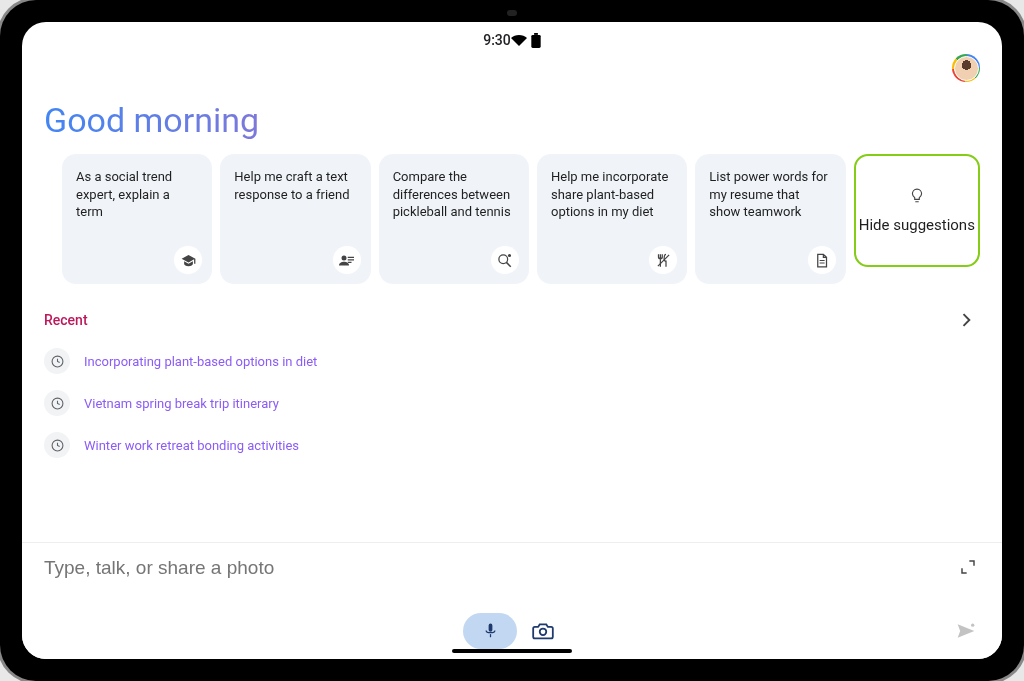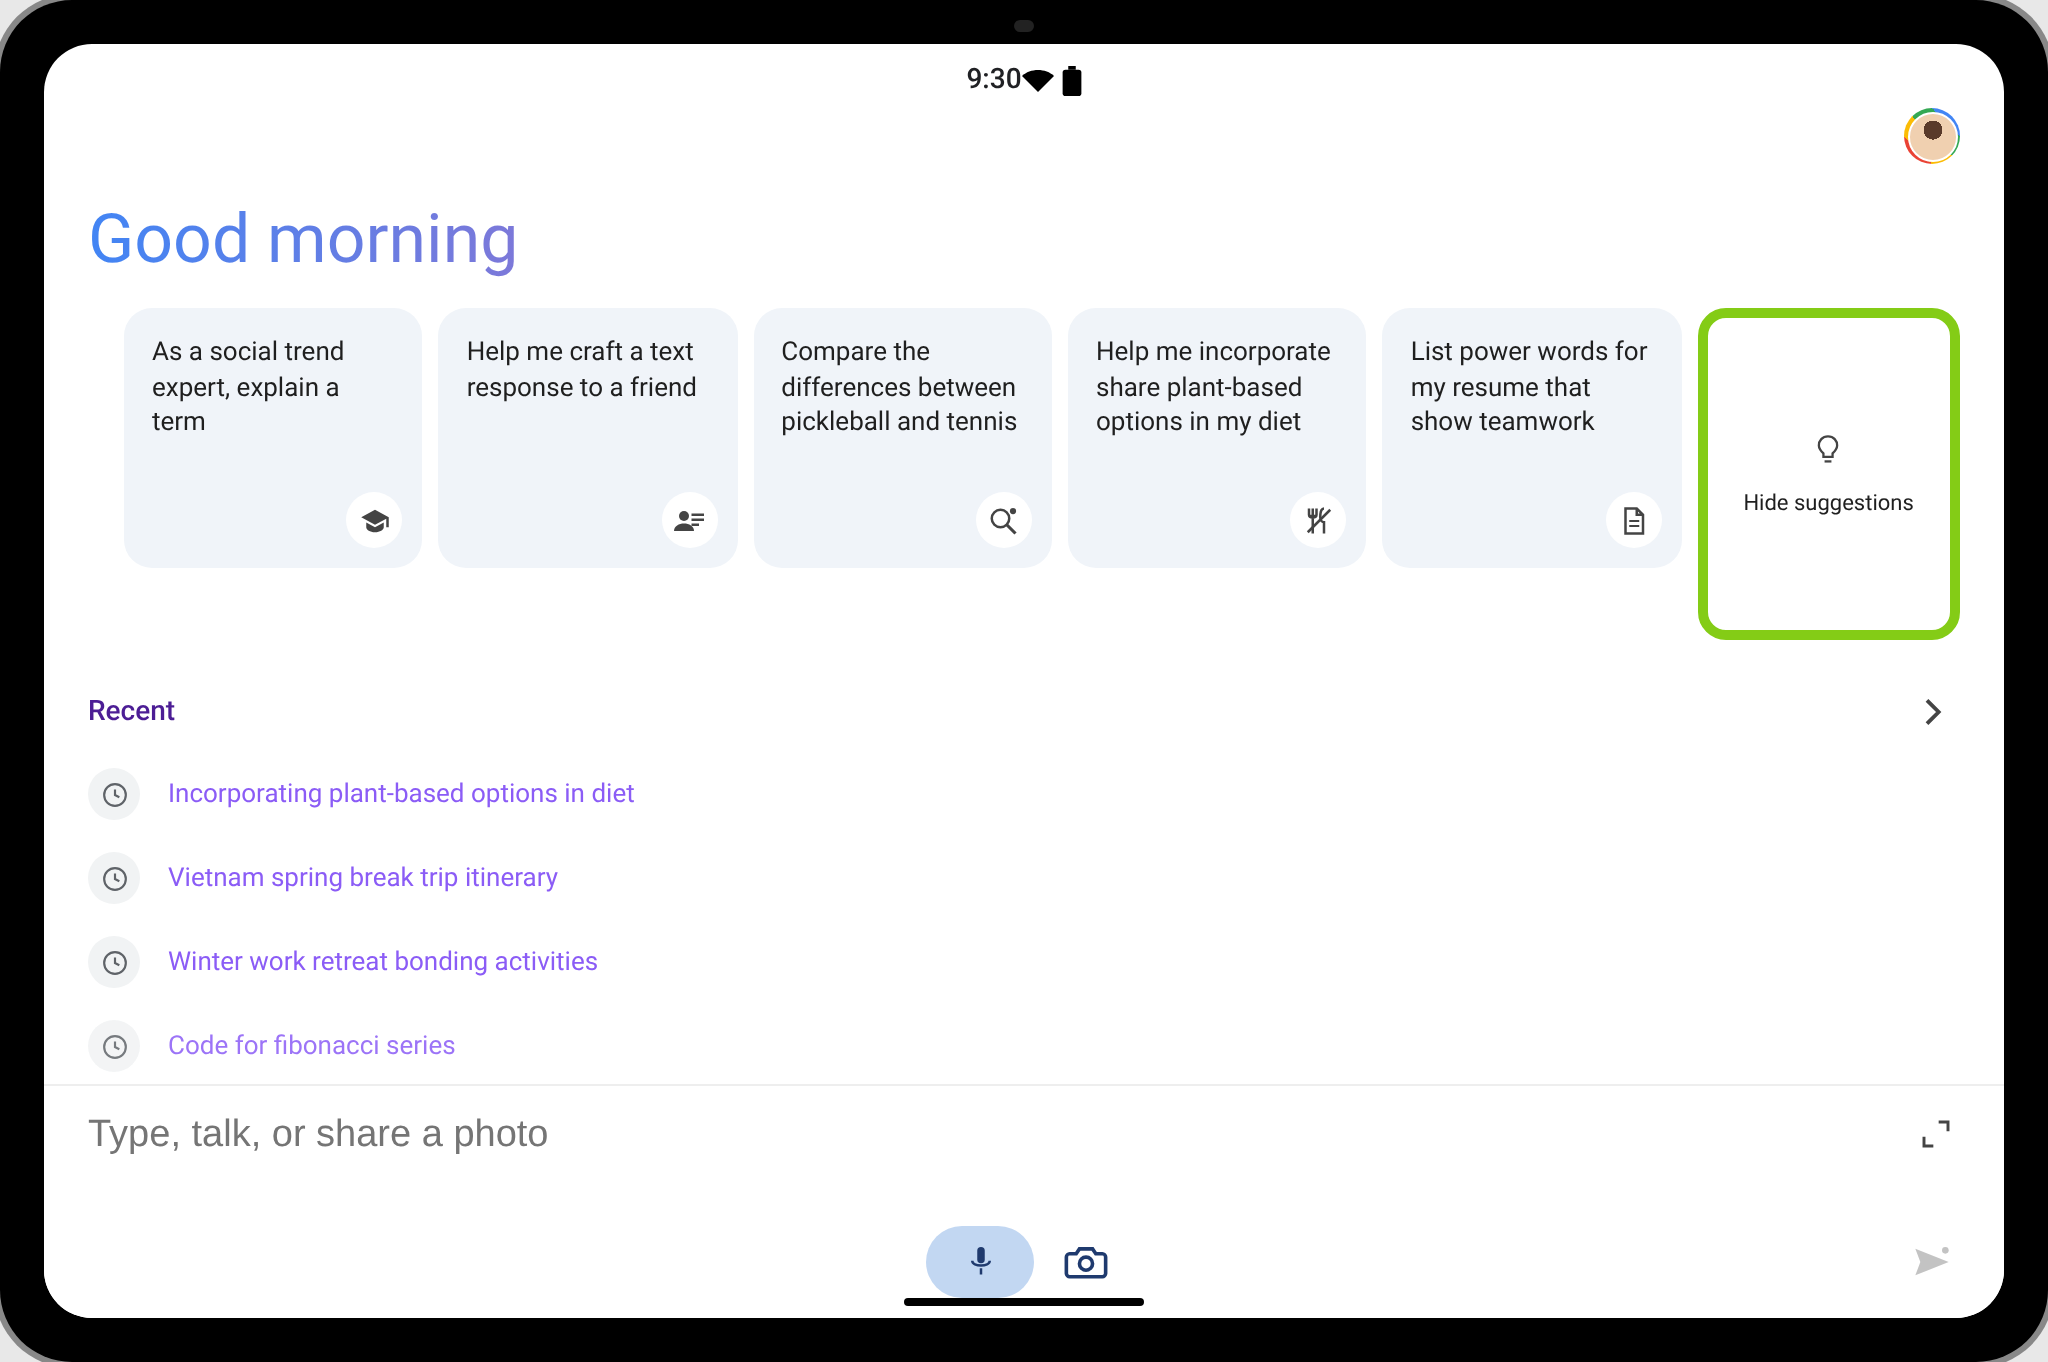--- a/index.html
+++ b/index.html
@@ -67,31 +67,31 @@
     padding: 14px 14px 12px 14px;
     font-size: 13px; color: #1f1f1f; line-height: 1.35;
     position: relative; cursor: pointer;
   }
   .sugg-card .card-icon {
     position: absolute; right: 10px; bottom: 10px;
     width: 28px; height: 28px; border-radius: 50%; background: #fff;
     display:flex; align-items:center; justify-content:center;
   }
   .hide-card {
-    flex: 1 1 0; height: 166px;
-    border: 5px solid #84cc16; border-radius: 14px;
+    flex: 1 1 0; height: 113px;
+    border: 2px solid #84cc16; border-radius: 14px;
     display:flex; flex-direction:column; align-items:center; justify-content:center;
-    gap: 12px; font-size: 11px; color:#1f1f1f; cursor:pointer; background:#fff;
+    gap: 12px; font-size: 15px; color:#1f1f1f; cursor:pointer; background:#fff;
   }
   
   .recent-header {
     display:flex; justify-content:space-between; align-items:center;
     margin-top: 22px; margin-bottom: 6px;
   }
-  .recent-title { font-size: 14px; font-weight: 500; color:#4c1d95; }
+  .recent-title { font-size: 14px; font-weight: 500; color:#be185d; }
   .chevron { cursor:pointer; padding:4px; }
   
   .recent-list { display:flex; flex-direction:column; }
   .recent-item {
     display:flex; align-items:center; gap: 14px;
     padding: 8px 0; cursor:pointer;
   }
   .recent-item .hist-icon {
     width: 26px; height: 26px; border-radius: 50%;
     background:#f1f3f4; display:flex; align-items:center; justify-content:center;
@@ -265,29 +265,20 @@
           <span class="hist-label">Vietnam spring break trip itinerary</span>
         </div>
         <div class="recent-item">
           <span class="hist-icon">
             <svg width="13" height="13" viewBox="0 0 24 24">
                 <circle cx="12" cy="12" r="10" fill="none" stroke="#5f6368" stroke-width="2"></circle>
                 <path d="M12 7 V12 L16 14" stroke="#5f6368" stroke-width="2" fill="none"></path>
               </svg>
           </span>
           <span class="hist-label">Winter work retreat bonding activities</span>
-        </div>
-        <div class="recent-item" style="opacity:.85">
-          <span class="hist-icon">
-            <svg width="13" height="13" viewBox="0 0 24 24">
-                <circle cx="12" cy="12" r="10" fill="none" stroke="#5f6368" stroke-width="2"></circle>
-                <path d="M12 7 V12 L16 14" stroke="#5f6368" stroke-width="2" fill="none"></path>
-              </svg>
-          </span>
-          <span class="hist-label">Code for fibonacci series</span>
         </div>
       </div>
     </div>
 
     <div class="input-bar">
       <input class="input-placeholder" placeholder="Type, talk, or share a photo" style="">
       <span class="expand-icon">
         <svg width="16" height="16" viewBox="0 0 24 24">
             <path stroke="#444" stroke-width="2.2" fill="none" d="M14 3 H21 V10 M10 21 H3 V14"></path>
           </svg>

